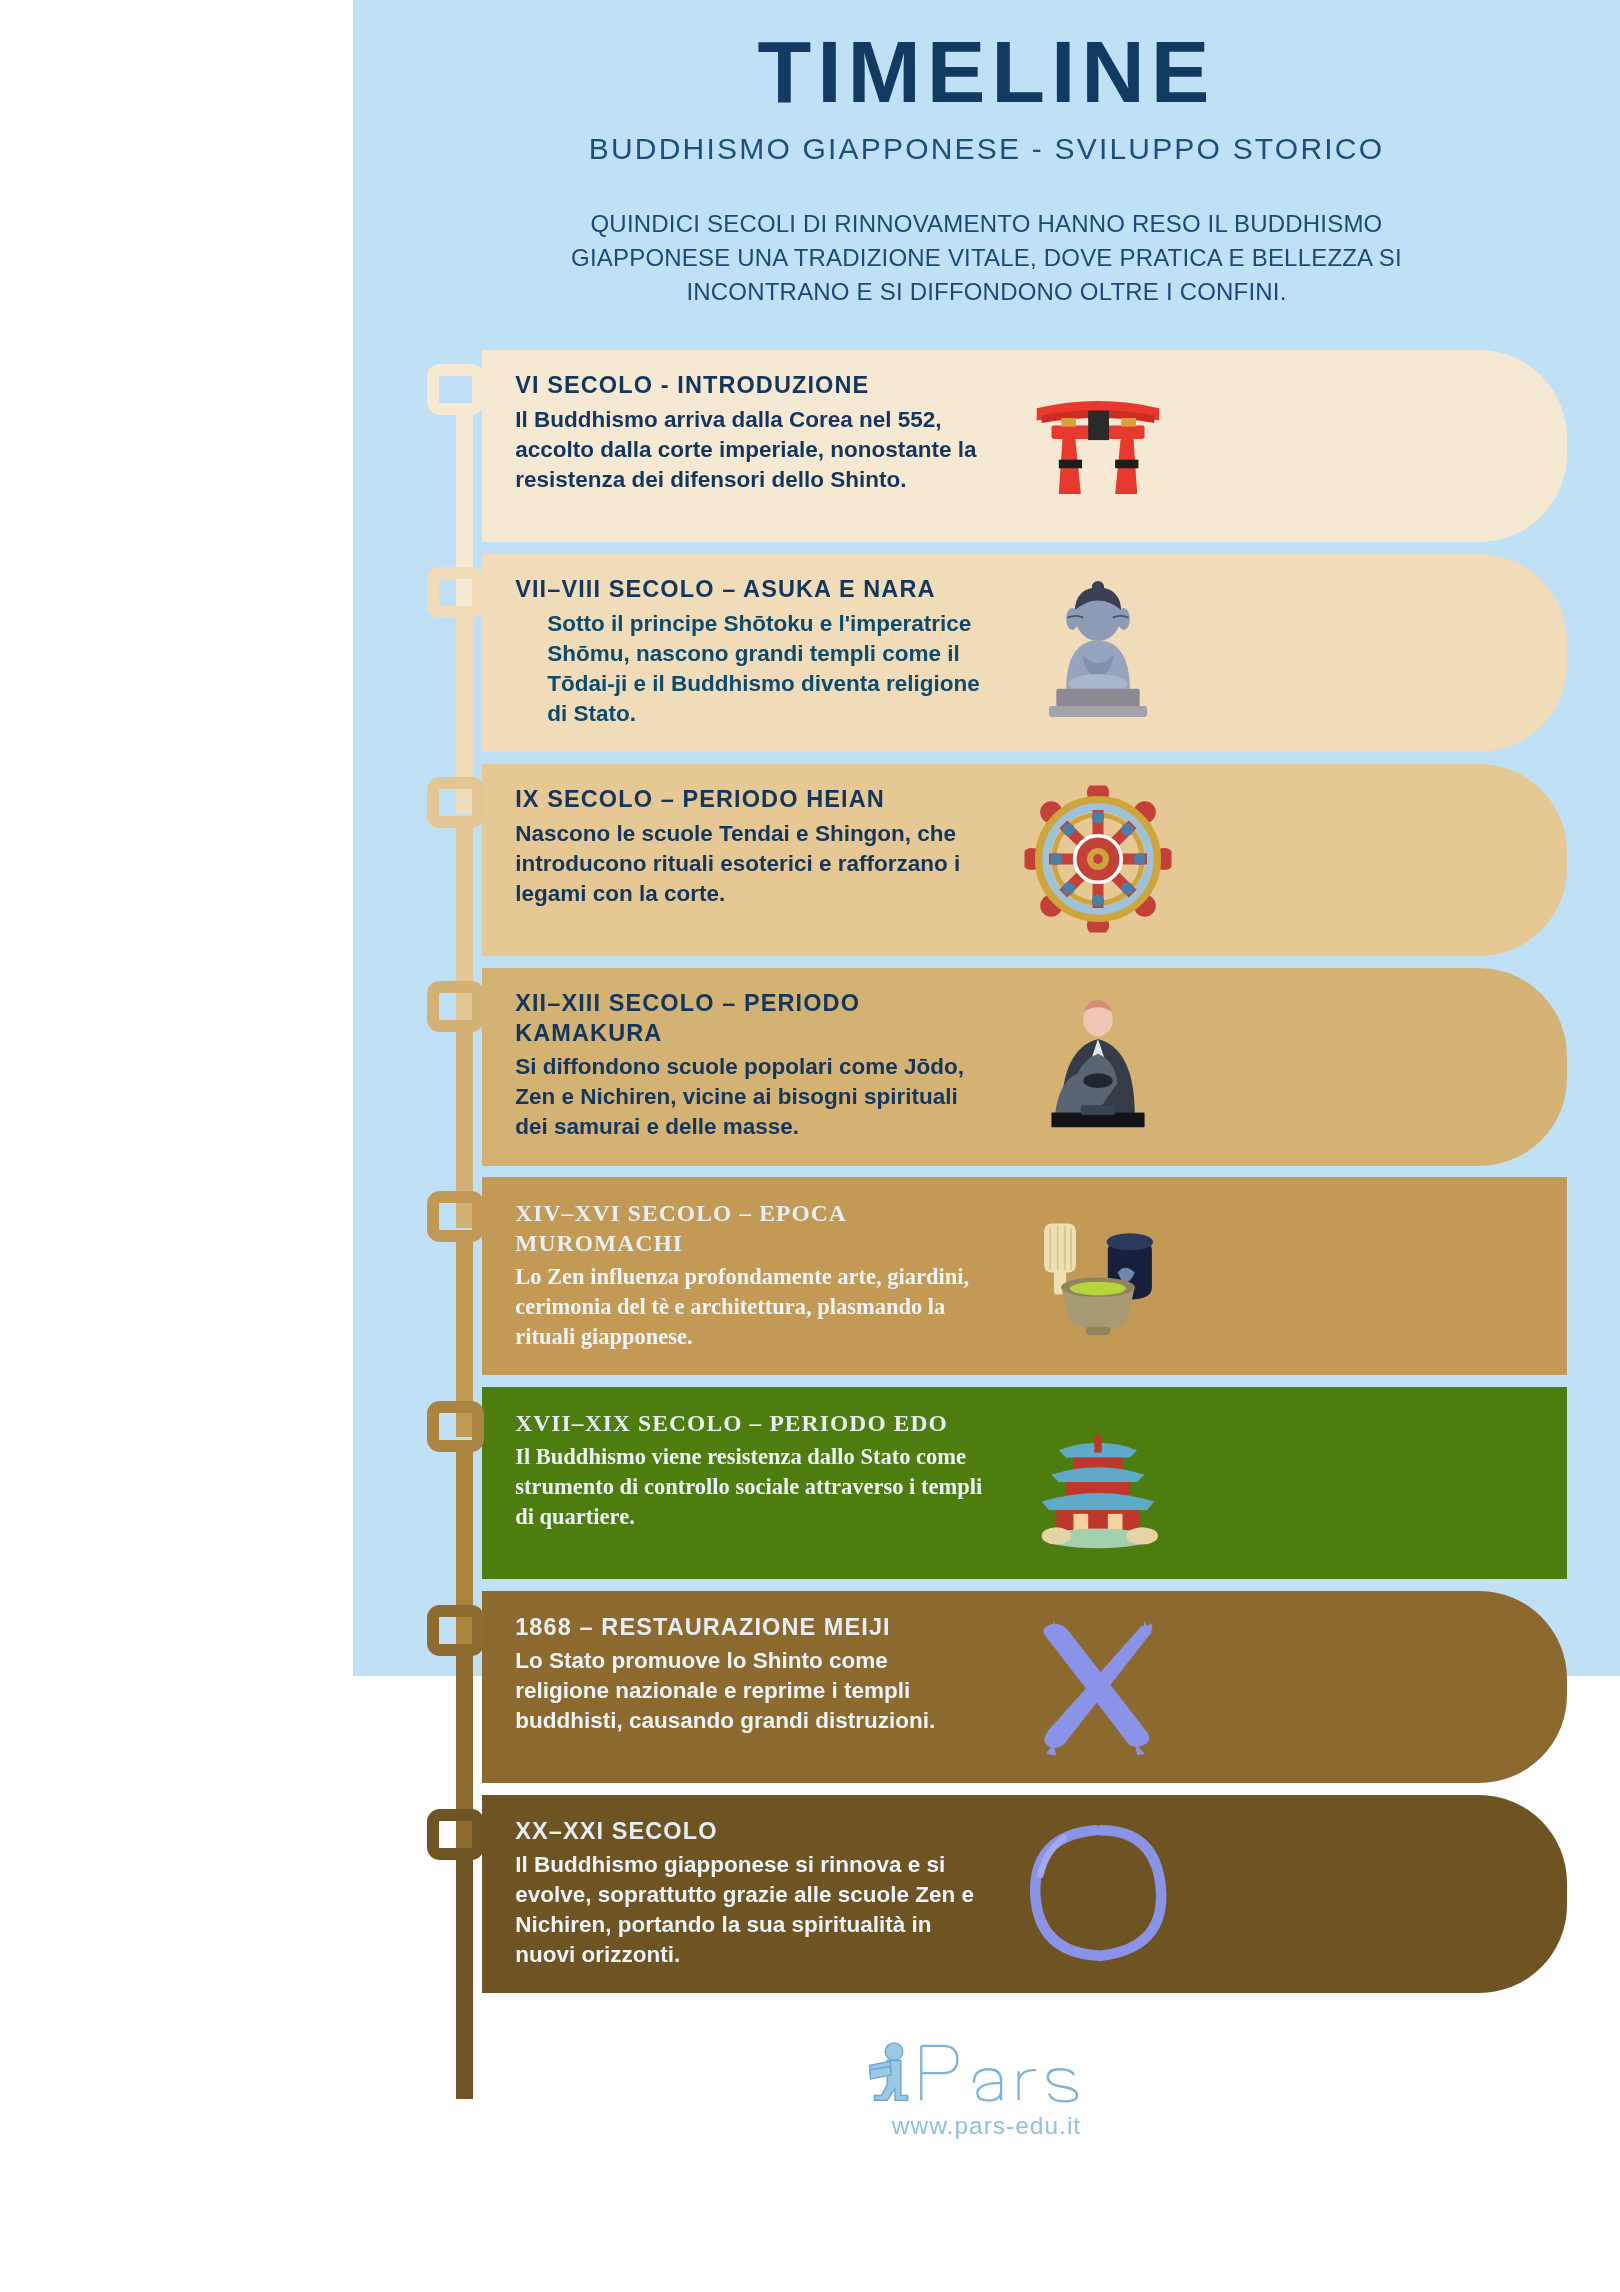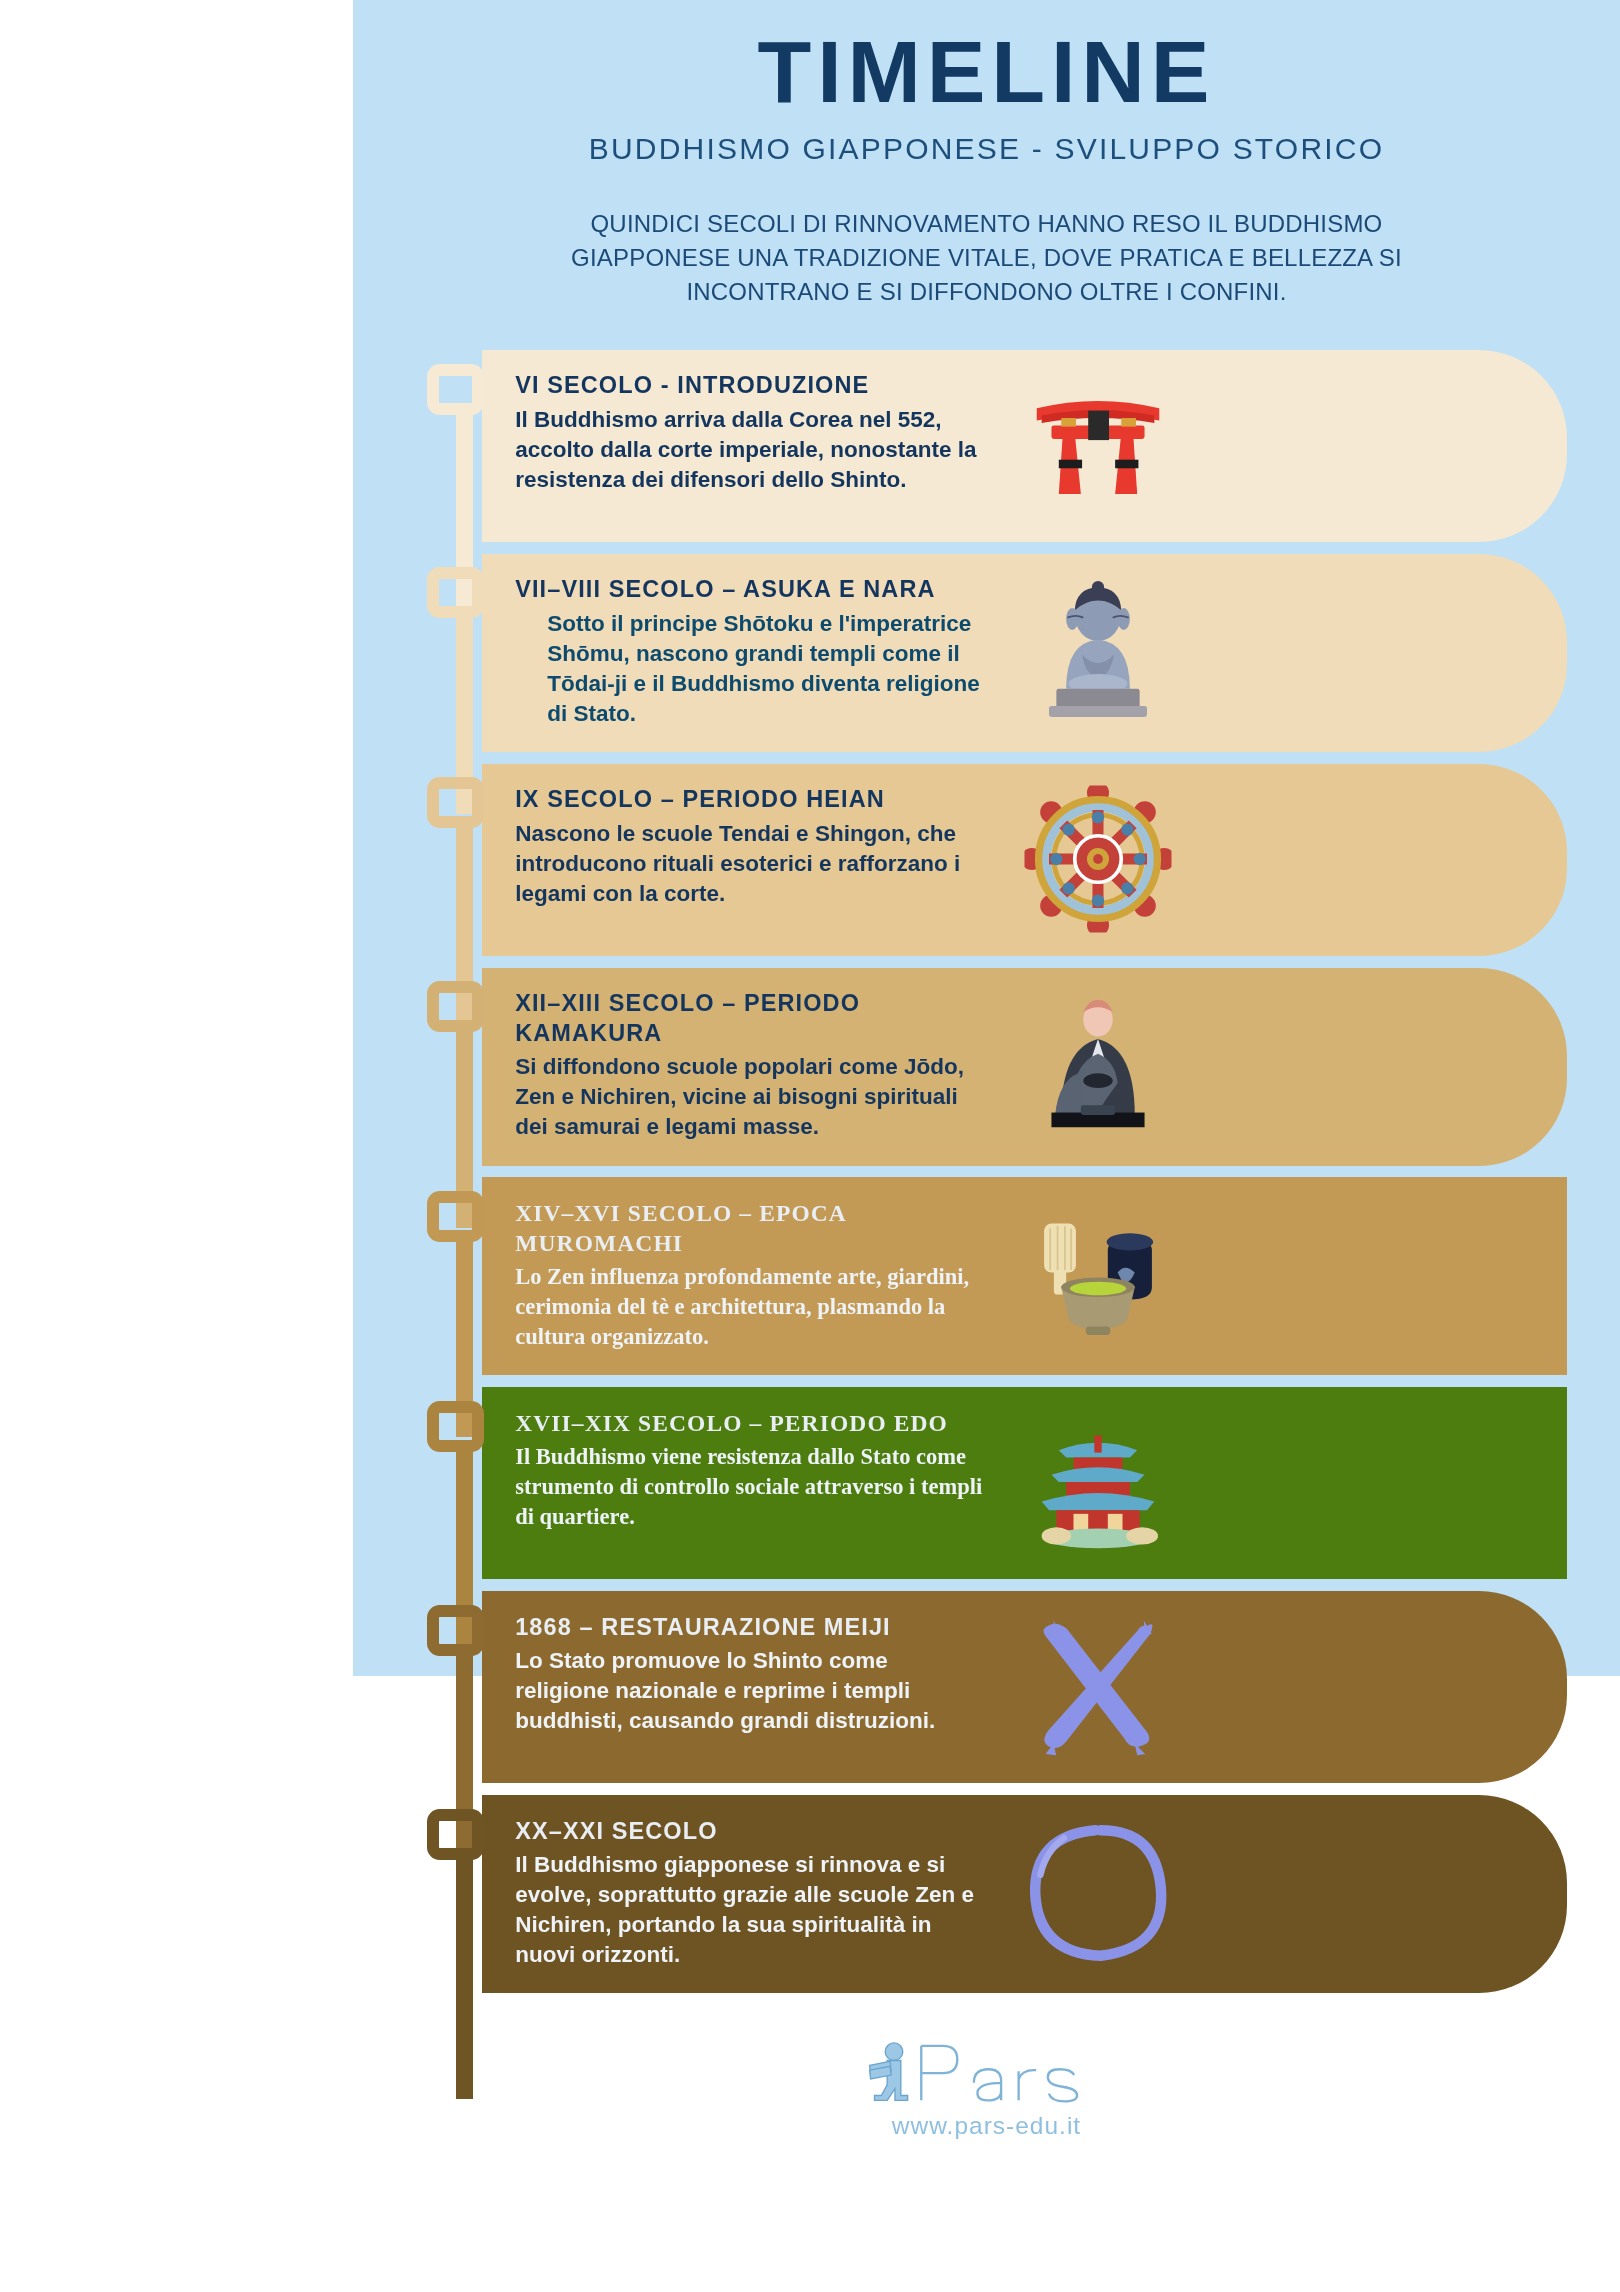--- a/index.html
+++ b/index.html
@@ -270,21 +270,21 @@
           </div>
         </div>
         <div class="row">
           <div class="marker-col">
             <div class="connector" style="background: rgb(211, 176, 115); height: 201px;"></div>
             <div class="marker" style="border: 12.7px solid rgb(211, 176, 115);"></div>
           </div>
           <div class="card" style="background: rgb(212, 178, 116);">
             <div class="card-text">
               <div class="card-head" style="color: rgb(20, 54, 94);">XII–XIII SECOLO – PERIODO KAMAKURA</div>
-              <div class="card-body" style="color: rgb(20, 54, 94);">Si diffondono scuole popolari come Jōdo, Zen e Nichiren, vicine ai bisogni spirituali dei samurai e legami masse.</div>
+              <div class="card-body" style="color: rgb(20, 54, 94);">Si diffondono scuole popolari come Jōdo, Zen e Nichiren, vicine ai bisogni spirituali dei samurai e delle masse.</div>
             </div>
             <div class="card-icon">
               <svg width="147" height="147" viewBox="0 0 120 120">
                 <ellipse cx="60" cy="22" rx="12" ry="14" fill="#f0c7b5"></ellipse>
                 <path d="M48 16 Q52 6 60 6 Q68 6 72 16 Q66 12 60 12 Q54 12 48 16 Z" fill="#d98b7a"></path>
                 <path d="M30 100 Q30 46 60 38 Q90 46 90 100 Z" fill="#353c47"></path>
                 <path d="M60 38 L52 62 L60 72 L68 62 Z" fill="#e4e8ee"></path>
                 <path d="M38 98 Q38 58 60 50 Q74 56 76 74 Q64 90 60 98 Z" fill="#5a6472"></path>
                 <path d="M25 100 Q28 72 44 66 L50 100 Z" fill="#596372"></path>
                 <ellipse cx="60" cy="72" rx="12" ry="6" fill="#22262e"></ellipse>
@@ -295,21 +295,21 @@
           </div>
         </div>
         <div class="row">
           <div class="marker-col">
             <div class="connector" style="background: rgb(194, 153, 84); height: 201px;"></div>
             <div class="marker" style="border: 12.7px solid rgb(194, 153, 84);"></div>
           </div>
           <div class="card square-right" style="background: rgb(195, 154, 85);">
             <div class="card-text">
               <div class="card-head" style="color: rgb(232, 238, 243);">XIV–XVI SECOLO – EPOCA MUROMACHI</div>
-              <div class="card-body" style="color: rgb(238, 243, 247);">Lo Zen influenza profondamente arte, giardini, cerimonia del tè e architettura, plasmando la cultura organizzato.</div>
+              <div class="card-body" style="color: rgb(238, 243, 247);">Lo Zen influenza profondamente arte, giardini, cerimonia del tè e architettura, plasmando la rituali giapponese.</div>
             </div>
             <div class="card-icon">
               <svg width="147" height="147" viewBox="0 0 120 120">
                 <g fill="#efe0b4">
                   <rect x="16" y="18" width="26" height="40" rx="6"></rect>
                   <rect x="24" y="54" width="10" height="22" rx="3"></rect>
                 </g>
                 <g stroke="#d8c48e" stroke-width="1.4">
                   <line x1="21" y1="22" x2="21" y2="56"></line>
                   <line x1="27" y1="20" x2="27" y2="56"></line>

